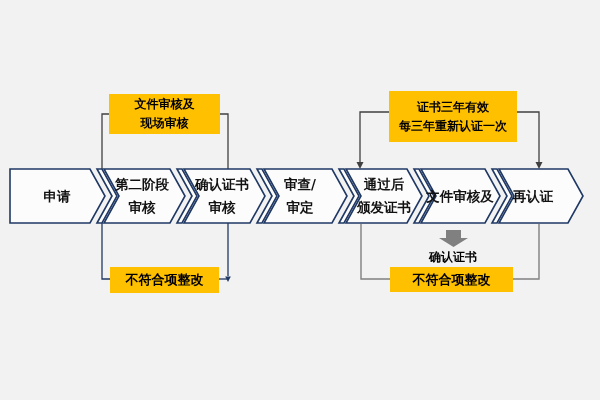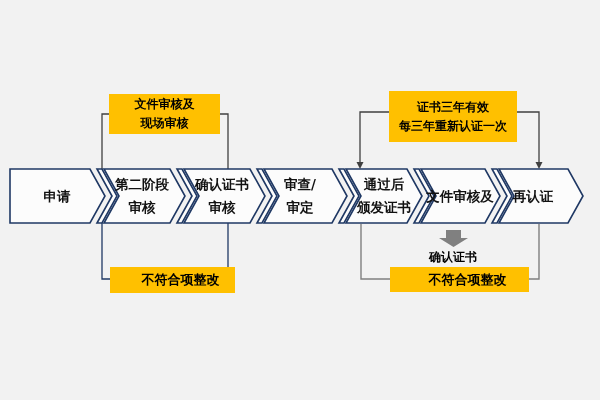--- a/index.html
+++ b/index.html
@@ -60,21 +60,21 @@
     color: #000;
     font-weight: 700;
     display: flex;
     align-items: center;
     justify-content: center;
     text-align: center;
     white-space: pre-line;
     z-index: 2;
   }
   .callout.two-line { font-size: 12px; line-height: 19px; }
-  .callout.one-line { font-size: 13px; padding-left: 16px; }
+  .callout.one-line { font-size: 13px; }
   .confirm-label {
     position: absolute;
     left: 403px;
     top: 249px;
     width: 100px;
     height: 16px;
     text-align: center;
     font-size: 12px;
     font-weight: 700;
     color: #000;

